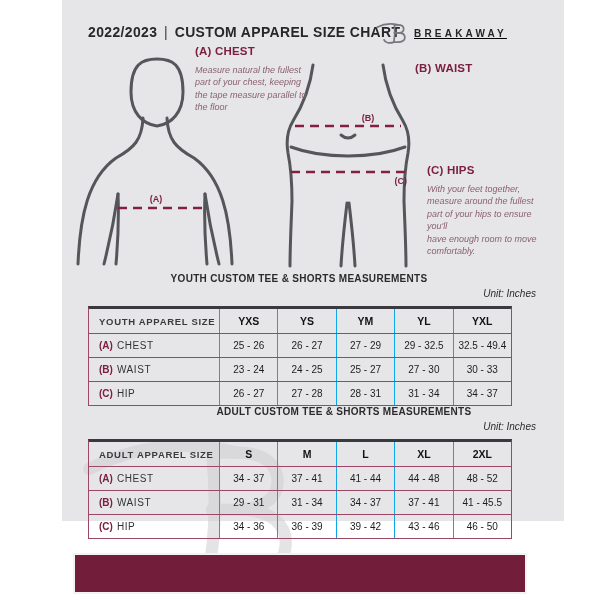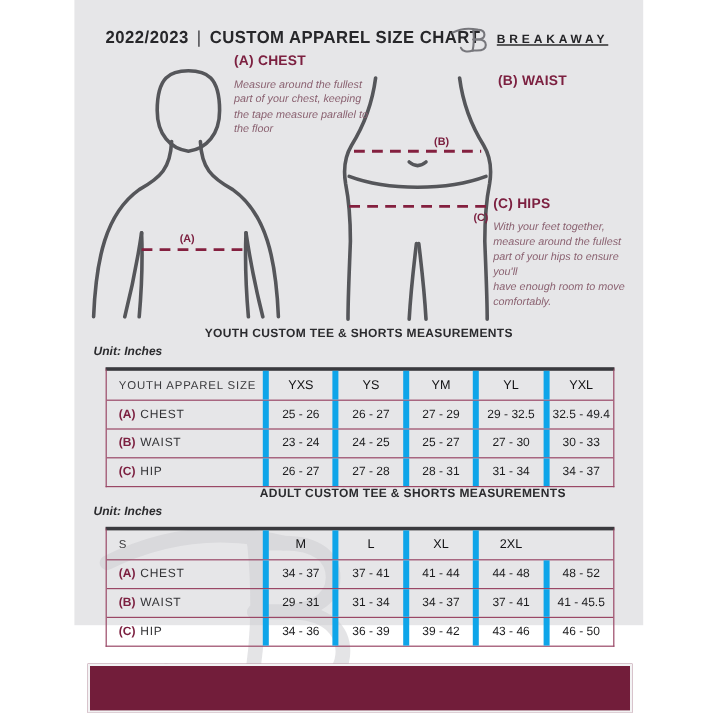--- a/index.html
+++ b/index.html
@@ -1,18 +1,18 @@
 <!DOCTYPE html>
 <html><head>
 <meta charset="utf-8">
 <style>
   html,body{margin:0;padding:0;background:#ffffff;}
   body{font-family:"Liberation Sans", sans-serif; -webkit-font-smoothing:antialiased;}
   .canvas{position:relative;width:600px;height:600px;background:#ffffff;overflow:hidden;}
-  .doc{position:absolute;left:62px;top:0;width:474px;height:521px;background:#e6e6e8;}
+  .doc{position:absolute;left:62px;top:0;width:474px;height:521px;background:#e6e6e8;padding-left:28px;}
 
   
   .hdr-title{position:absolute;left:26px;top:24px;font-size:14.5px;font-weight:700;
     color:#27272a;letter-spacing:.4px;transform:scaleX(.96);transform-origin:left;}
   .hdr-title .pipe{margin:0 7px;font-weight:400;color:#3a3a3e;}
   .brand{position:absolute;left:314px;top:20px;display:flex;align-items:center;gap:8px;text-decoration:underline;}
   .brand-b{width:30px;height:27px;}
   .brand-name{font-size:10px;font-weight:700;color:#242427;letter-spacing:3.2px;}
 
   
@@ -22,42 +22,42 @@
   svg .outline{fill:none;stroke:#55565a;stroke-width:3;stroke-linecap:round;}
   svg .dash{fill:none;stroke:#84203f;stroke-width:2.4;stroke-dasharray:9 6;}
   svg .marker{fill:#7c2040;font-family:"Liberation Sans",sans-serif;font-size:9px;font-weight:700;}
 
   
   .guide{position:absolute;z-index:2;}
   .guide h3{margin:0 0 7px 0;font-size:11.5px;font-weight:700;color:#7c2040;letter-spacing:.2px;}
   .guide p{margin:0;font-size:9px;font-style:italic;color:#8a6170;line-height:1.38;white-space:pre-line;}
   .guide-chest{left:133px;top:45px;width:112px;}
   .guide-waist{left:353px;top:62px;width:118px;}
-  .guide-hips{left:349px;top:164px;width:120px;}
+  .guide-hips{left:365px;top:164px;width:120px;}
 
   
   .sec-title{position:absolute;left:0;width:474px;text-align:center;font-size:10px;
     font-weight:700;color:#2b2b2e;letter-spacing:.3px;z-index:2;}
-  .sec-unit{position:absolute;left:16px;width:474px;text-align:left;font-size:10px;
-    font-style:italic;color:#2b2b2e;z-index:2;font-weight:bold;}
+  .sec-unit{position:absolute;left:0;width:474px;text-align:right;font-size:10px;
+    font-style:italic;color:#2b2b2e;z-index:2;}
   .y-title{top:273px;} .y-unit{top:288px;}
   .a-title{top:406px;margin-left:45px;} .a-unit{top:421px;}
 
   
   .size-table{position:absolute;left:26px;width:422px;border:1px solid #9a4866;
     border-top:3px solid #3a3a3e;z-index:2;background:transparent;}
   .y-table{top:306px;} .a-table{top:439px;}
   .t-row{display:grid;grid-template-columns:130px repeat(5,1fr);}
   .t-row + .t-row{border-top:1px solid #9a4866;}
   .t-cell{display:flex;align-items:center;justify-content:center;height:23px;
-    font-size:10px;color:#1d1d1f;border-left:5px solid #0ea5e9;}
+    font-size:10px;color:#1d1d1f;border-left:1px solid #0ea5e9;}
   .t-cell:first-child{border-left:none;justify-content:flex-start;padding-left:10px;}
   .t-head .t-cell{height:24px;}
   .t-head .t-cell:first-child{font-size:9.5px;color:#3b3b3e;letter-spacing:.7px;}
-  .t-head .t-cell{font-weight:400;font-size:10.5px;color:#121214;}
+  .t-head .t-cell{font-weight:700;font-size:10.5px;color:#121214;}
   .row-key{color:#7c2040;font-weight:700;margin-right:4px;font-size:10px;}
   .row-name{color:#333336;letter-spacing:.6px;font-size:10px;}
 
   
   .watermark{position:absolute;left:18px;top:428px;width:215px;height:172px;z-index:1;opacity:.55;}
   .watermark path{stroke:#cfcfd3;}
 
   
   .bottom-bar{position:absolute;left:11px;top:553px;width:450px;height:37px;
     background:#721d3a;border:2px solid #f3f3f4;z-index:3;}
@@ -105,21 +105,21 @@
       <path class="outline" d="M64 140 C61 165 59 185 58 203"></path>
       <path class="outline" d="M66 140 C69 165 71 185 72 203"></path>
       <path class="dash" d="M12 63 H118"></path>
       <path class="dash" d="M8 109 H122"></path>
       <text class="marker" x="85" y="58" text-anchor="middle">(B)</text>
       <text class="marker" x="124" y="121" text-anchor="end">(C)</text>
     </svg>
 
     <div class="guide guide-chest">
       <h3>(A) CHEST</h3>
-      <p>Measure around the fullest part of your chest, keeping the tape measure parallel to the floor</p>
+      <p>Measure natural the fullest part of your chest, keeping the tape measure parallel to the floor</p>
     </div>
     <div class="guide guide-waist">
       <h3>(B) WAIST</h3>
     </div>
     <div class="guide guide-hips">
       <h3>(C) HIPS</h3>
       <p>With your feet together, measure around the fullest part of your hips to ensure you'll
 have enough room to move comfortably.</p>
     </div>
 
@@ -176,20 +176,21 @@
           <div class="t-cell">28 - 31</div>
           <div class="t-cell">31 - 34</div>
           <div class="t-cell">34 - 37</div>
         </div>
       </div>
 
     <div class="sec-title a-title">ADULT CUSTOM TEE &amp; SHORTS MEASUREMENTS</div>
     <div class="sec-unit a-unit">Unit: Inches</div>
     <div class="size-table a-table">
         <div class="t-row t-head">
+          <div class="t-cell">ADULT APPAREL SIZE</div>
           <div class="t-cell">S</div>
           <div class="t-cell">M</div>
           <div class="t-cell">L</div>
           <div class="t-cell">XL</div>
           <div class="t-cell">2XL</div>
         </div>
         <div class="t-row">
           <div class="t-cell">
             <span class="row-key">(A)</span>
             <span class="row-name">CHEST</span>

